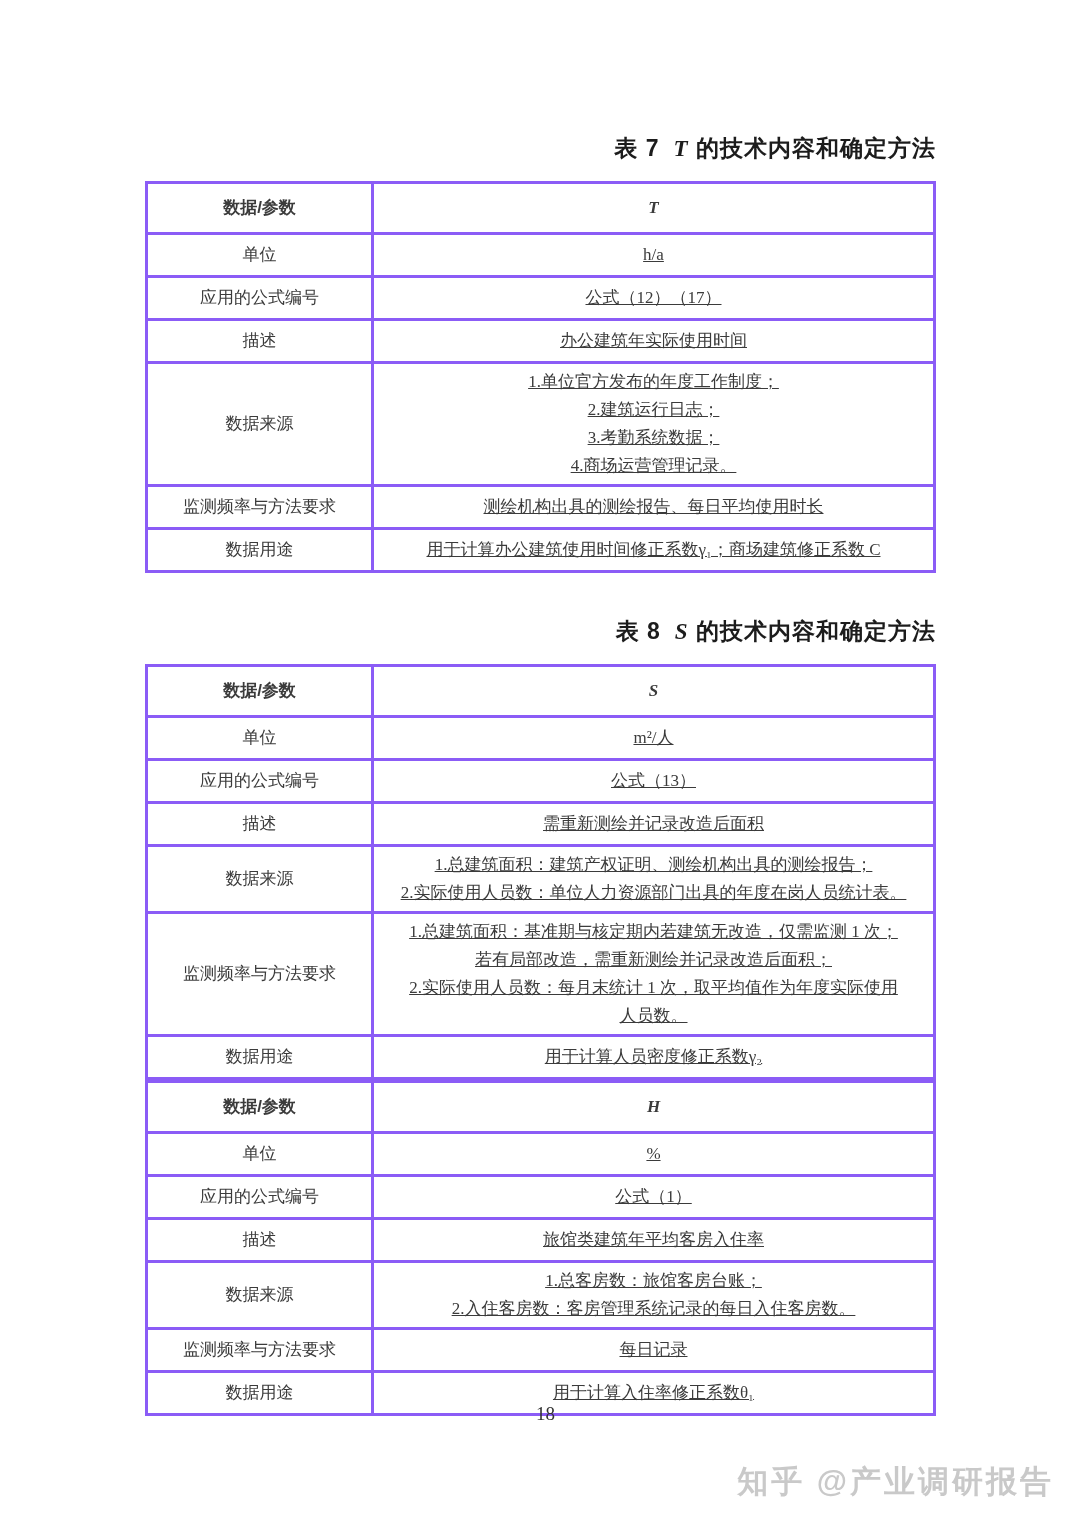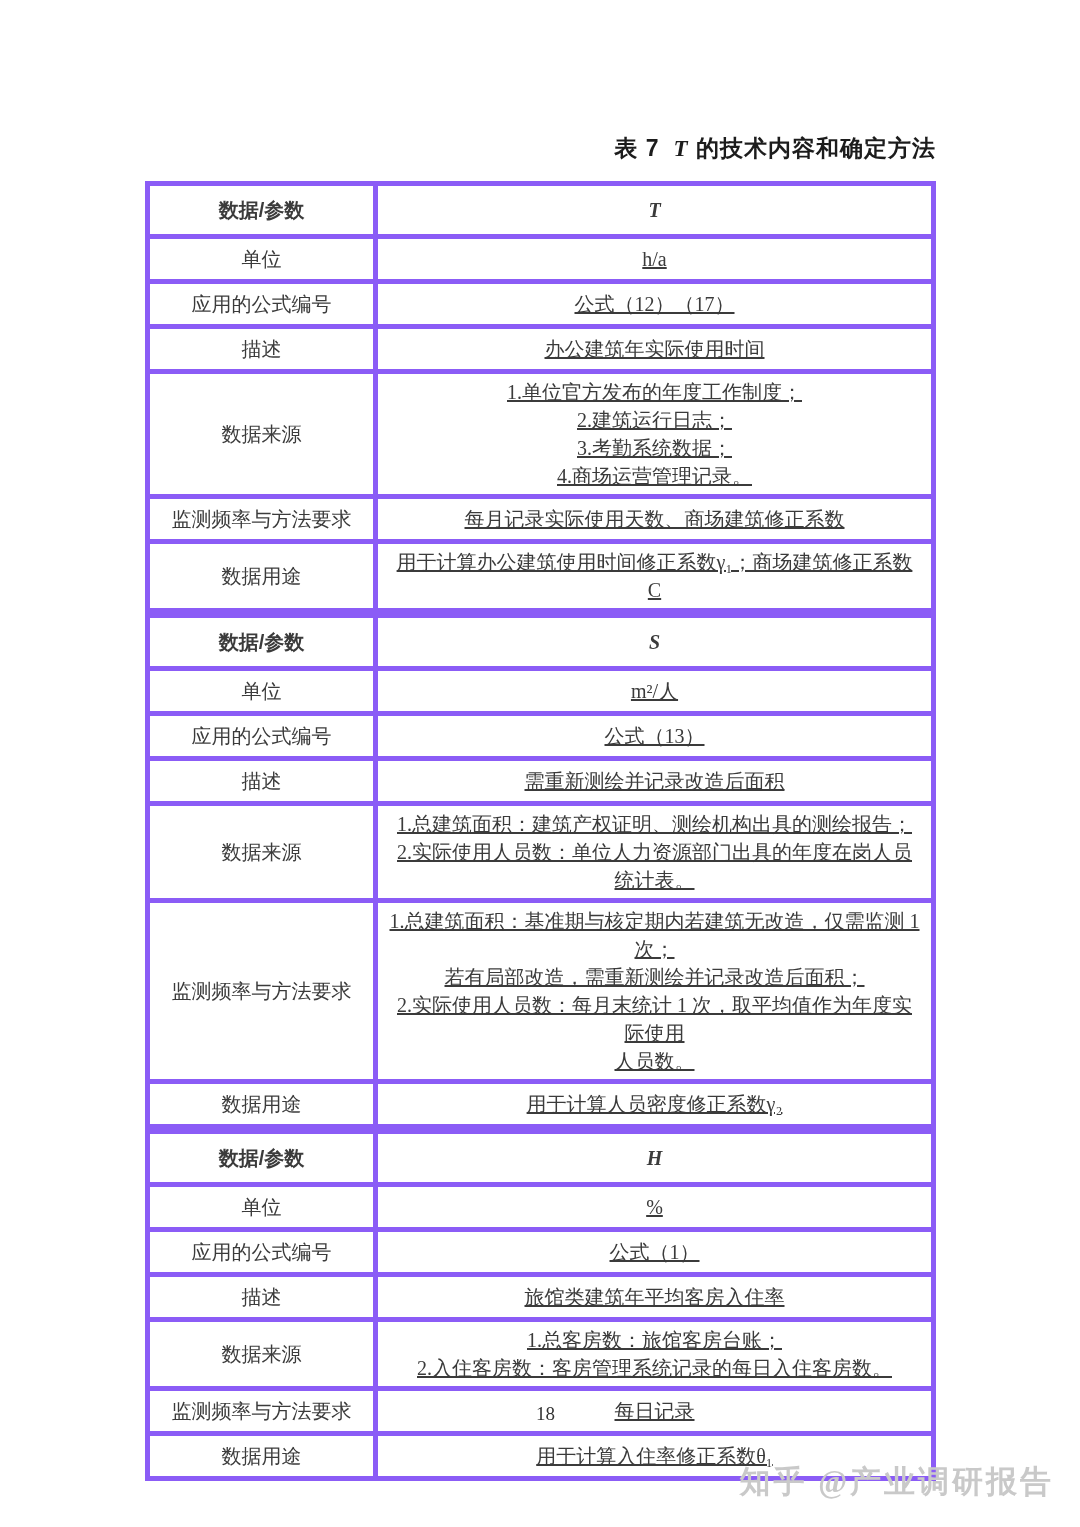--- a/index.html
+++ b/index.html
@@ -33,25 +33,25 @@
     font-style:italic;
     font-weight:bold;
   }
   table.spec{
     width:100%;
     border-collapse:collapse;
     border:2px solid #404040;
     table-layout:fixed;
   }
   table.spec td{
-    border:5px solid #8b5cf6;
+    border:3px solid #8b5cf6;
     text-align:center;
     vertical-align:middle;
     padding:4px 10px;
-    font-size:20px;
+    font-size:17px;
     line-height:28px;
     color:#3b3b3b;
   }
   td.lbl{width:203px;}
   tr.head td{height:40px;}
   tr.simple td{height:32px;}
   td.head-lbl{
     font-family:"Liberation Sans","DejaVu Sans",sans-serif;
     font-weight:bold;
     color:#222222;
@@ -71,21 +71,21 @@
     top:1403px;
     text-align:center;
     font-size:19px;
     color:#333333;
     padding-left:11px;
   }
   .watermark{
     position:absolute;
     right:26px;
     top:1461px;
-    font-family:Liberation Serif, serif;
+    font-family:Liberation Sans, sans-serif;
     font-size:31px;
     font-weight:bold;
     color:#c9c9c9;
     letter-spacing:3px;
     white-space:nowrap;
   }
 </style>
 </head>
 <body>
 
@@ -113,29 +113,30 @@
         </tr>
         <tr>
           <td class="lbl">数据来源</td>
           <td class="val">1.单位官方发布的年度工作制度；
 2.建筑运行日志；
 3.考勤系统数据；
 4.商场运营管理记录。</td>
         </tr>
         <tr class="simple">
           <td class="lbl">监测频率与方法要求</td>
-          <td class="val">每月记录实际使用天数、商场建筑修正系数</td>
+          <td class="val">测绘机构出具的测绘报告、每日平均使用时长</td>
         </tr>
         <tr class="simple">
           <td class="lbl">数据用途</td>
           <td class="val">用于计算办公建筑使用时间修正系数γ₁；商场建筑修正系数 C</td>
         </tr>
       </tbody>
     </table>
 
+    <h2 class="tbl-title next"><span>表 8</span><span class="gap"></span><span class="sym">S</span> <span>的技术内容和确定方法</span></h2>
     <table class="spec">
       <tbody>
         <tr class="head">
           <td class="lbl head-lbl">数据/参数</td>
           <td class="head-sym">S</td>
         </tr>
         <tr class="simple">
           <td class="lbl">单位</td>
           <td class="val">m²/人</td>
         </tr>

